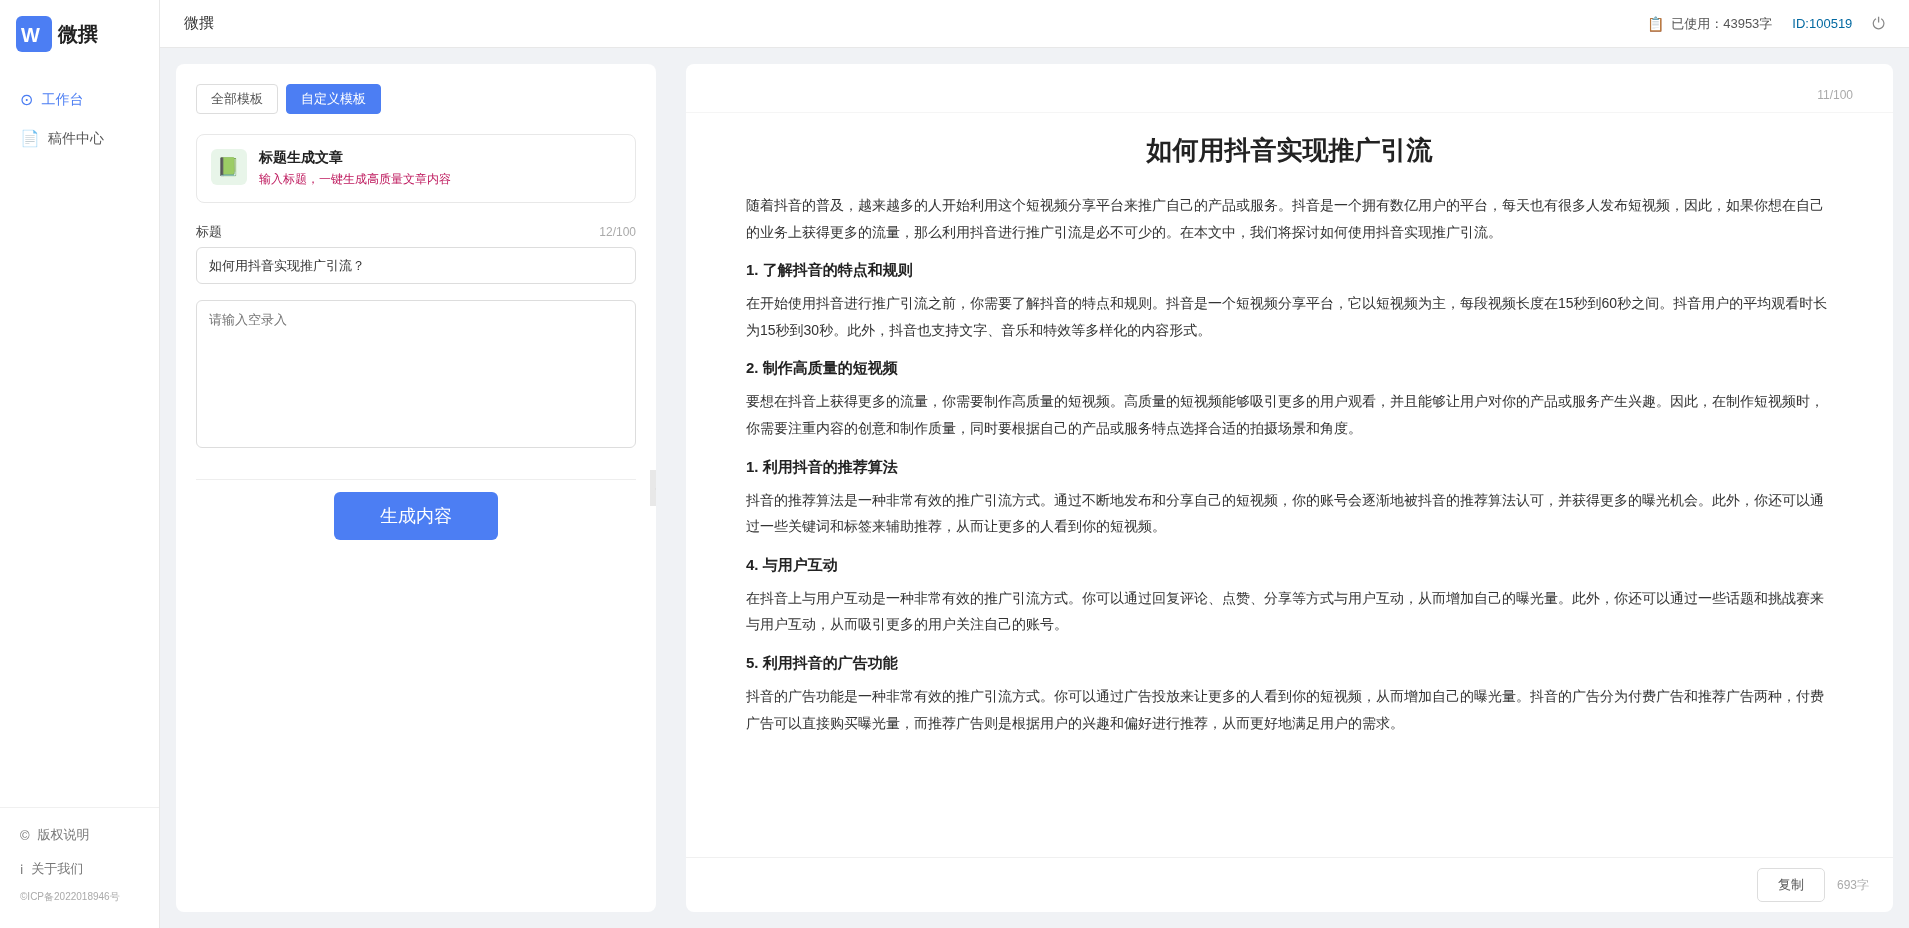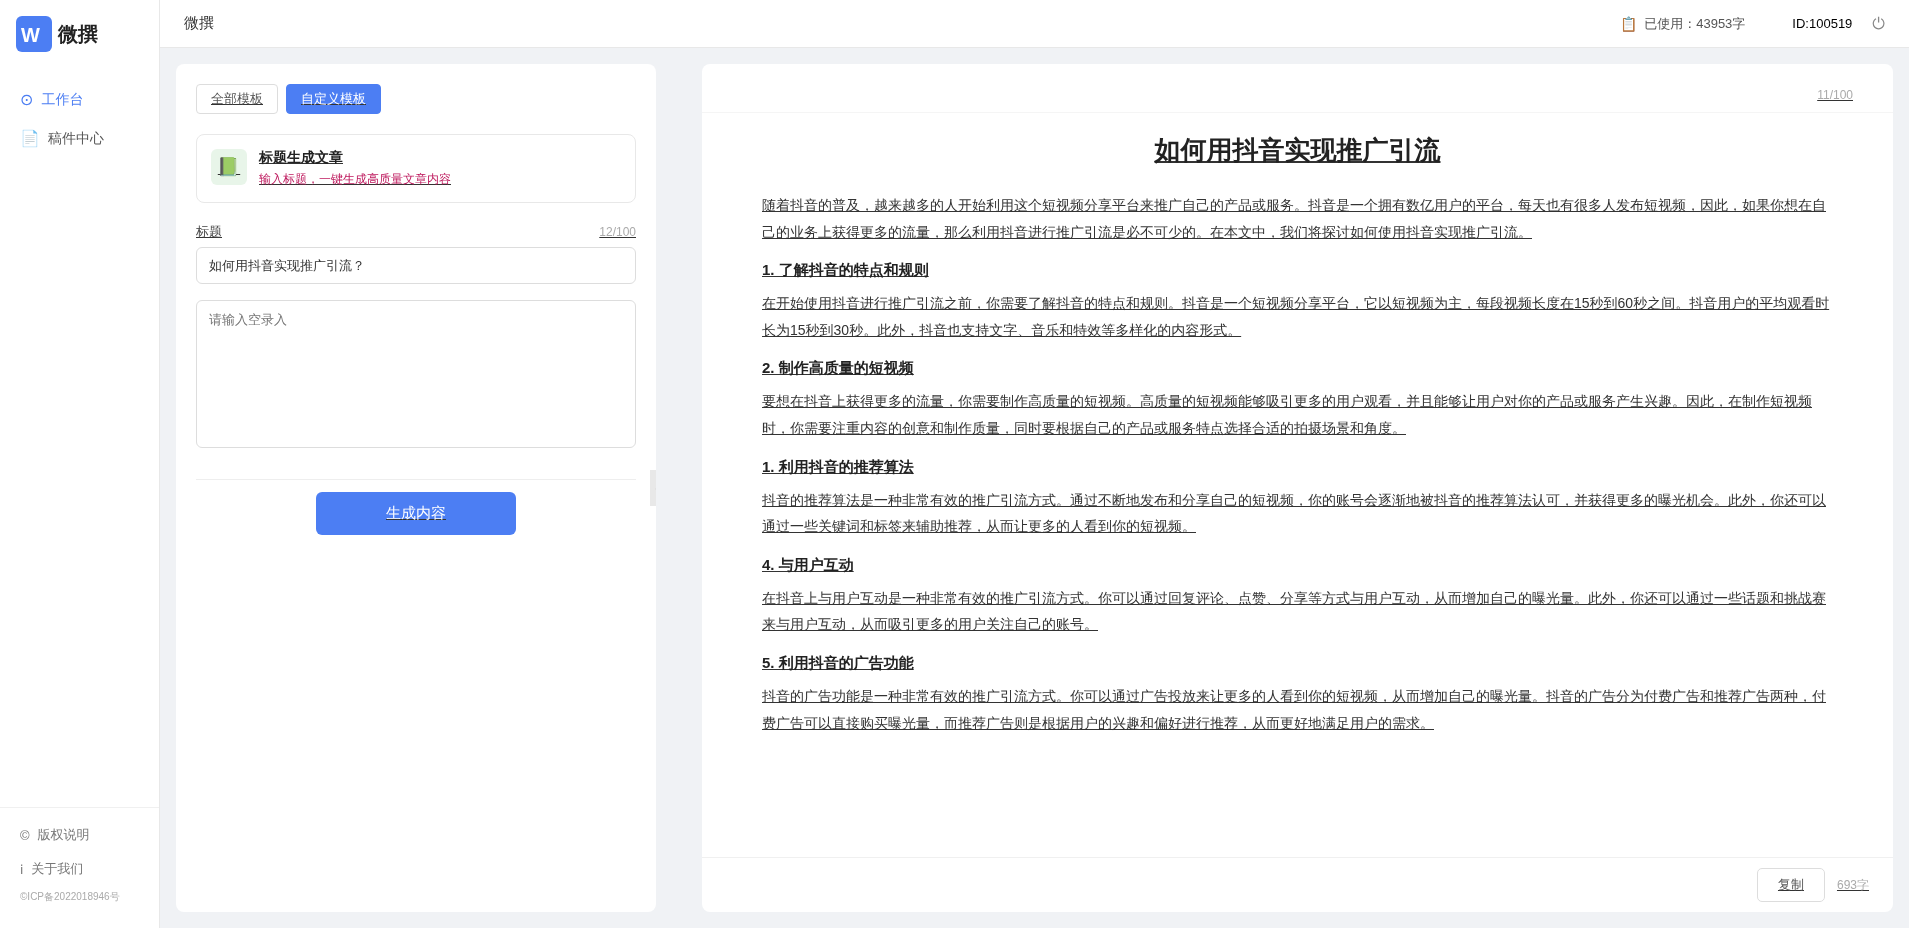--- a/index.html
+++ b/index.html
@@ -93,30 +93,29 @@
       gap: 20px;
     }
     .usage-info {
       display: flex;
       align-items: center;
       gap: 6px;
       font-size: 13px;
       color: #555;
     }
     .usage-icon { font-size: 14px; color: #666; }
-    .user-id { font-size: 13px; color: #000000; margin-left: 27px; }
+    .user-id { font-size: 13px; color: #0369a1; }
     .power-btn { font-size: 16px; color: #888; cursor: pointer; }
 
     
     .content-area {
       flex: 1;
       display: flex;
       overflow: hidden;
-      gap: 16px;
-      text-decoration: underline;
+      gap: 0;
     }
 
     
     .left-panel {
       width: 480px;
       background: #fff;
       margin: 16px 0 16px 16px;
       border-radius: 8px;
       display: flex;
       flex-direction: column;
@@ -203,27 +202,27 @@
       color: #aaa;
       height: 148px;
       outline: none;
       font-family: inherit;
       resize: none;
     }
 
     .divider { border: none; border-top: 1px solid #eee; margin: 12px 0; }
 
     .generate-btn {
-      width: 200px;
+      width: 164px;
       padding: 12px;
       background: #4c7ef3;
       color: #fff;
       border: none;
       border-radius: 6px;
-      font-size: 15px;
+      font-size: 18px;
       cursor: pointer;
       display: block;
       margin: 0 auto;
       font-family: inherit;
     }
 
     
     .collapse-arrow {
       position: absolute;
       right: -14px;

